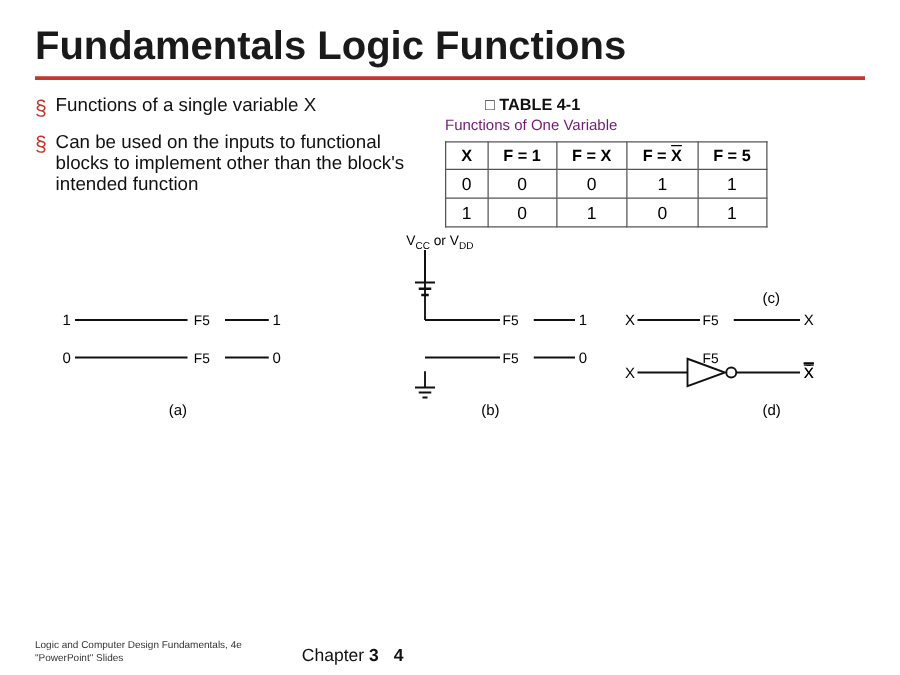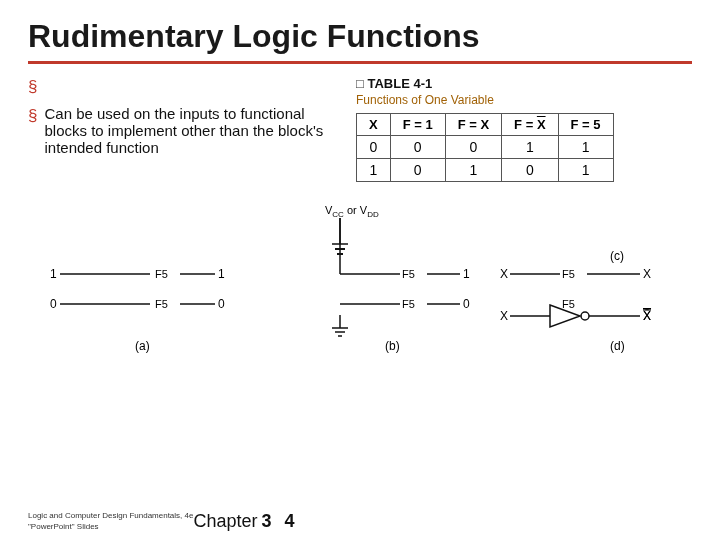--- a/index.html
+++ b/index.html
@@ -63,25 +63,26 @@
     .table-section {
       flex: 1;
     }
 
     .table-title {
       font-size: 13px;
       font-weight: bold;
       color: #111;
       margin-bottom: 2px;
       font-family: Arial, sans-serif;
+      margin-left: 32px;
     }
 
     .table-subtitle {
       font-size: 12px;
-      color: #a16207;
+      color: #701a75;
       margin-bottom: 6px;
       font-family: Arial, sans-serif;
     }
 
     .truth-table {
       border-collapse: collapse;
       font-size: 14px;
       font-family: Arial, sans-serif;
     }
 
@@ -96,21 +97,21 @@
       font-weight: bold;
       font-size: 13px;
     }
 
     .overline {
       text-decoration: overline;
     }
 
     
     .diagrams-area {
-      margin-top: 18px;
+      margin-top: 0;
       position: relative;
       height: 180px;
     }
 
     .footer {
       position: absolute;
       bottom: 8px;
       left: 0;
       right: 0;
       display: flex;
@@ -119,26 +120,27 @@
     }
 
     .footer-left {
       font-size: 8px;
       color: #333;
       line-height: 1.4;
       font-family: Arial, sans-serif;
     }
 
     .footer-right {
-      font-size: 18px;
+      font-size: 14px;
       color: #111;
       font-family: Arial, sans-serif;
       display: flex;
       align-items: center;
       gap: 4px;
+      margin-left: 48px;
     }
 
     .chapter-label {
       font-weight: normal;
     }
 
     .page-num {
       font-weight: bold;
     }
 
@@ -146,28 +148,29 @@
     .circuits-svg {
       width: 100%;
       height: 180px;
     }
   </style>
 </head>
 <body>
 
 <div class="page">
 
-  <div class="title">Rudimentary Logic Functions</div>
+  <div class="title">Fundamentals Logic Functions</div>
   <div class="title-underline"></div>
 
   <div class="content-area">
 
     <div class="bullets">
       <div class="bullet-item">
         <span class="bullet-symbol">§</span>
+        <span>Functions of a single variable X</span>
       </div>
       <div class="bullet-item">
         <span class="bullet-symbol">§</span>
         <span>Can be used on the inputs to functional blocks to implement other than the block's intended function</span>
       </div>
     </div>
 
     <div class="table-section">
       <div class="table-title">
         <span style="color:#333; font-size:13px;">□</span>

